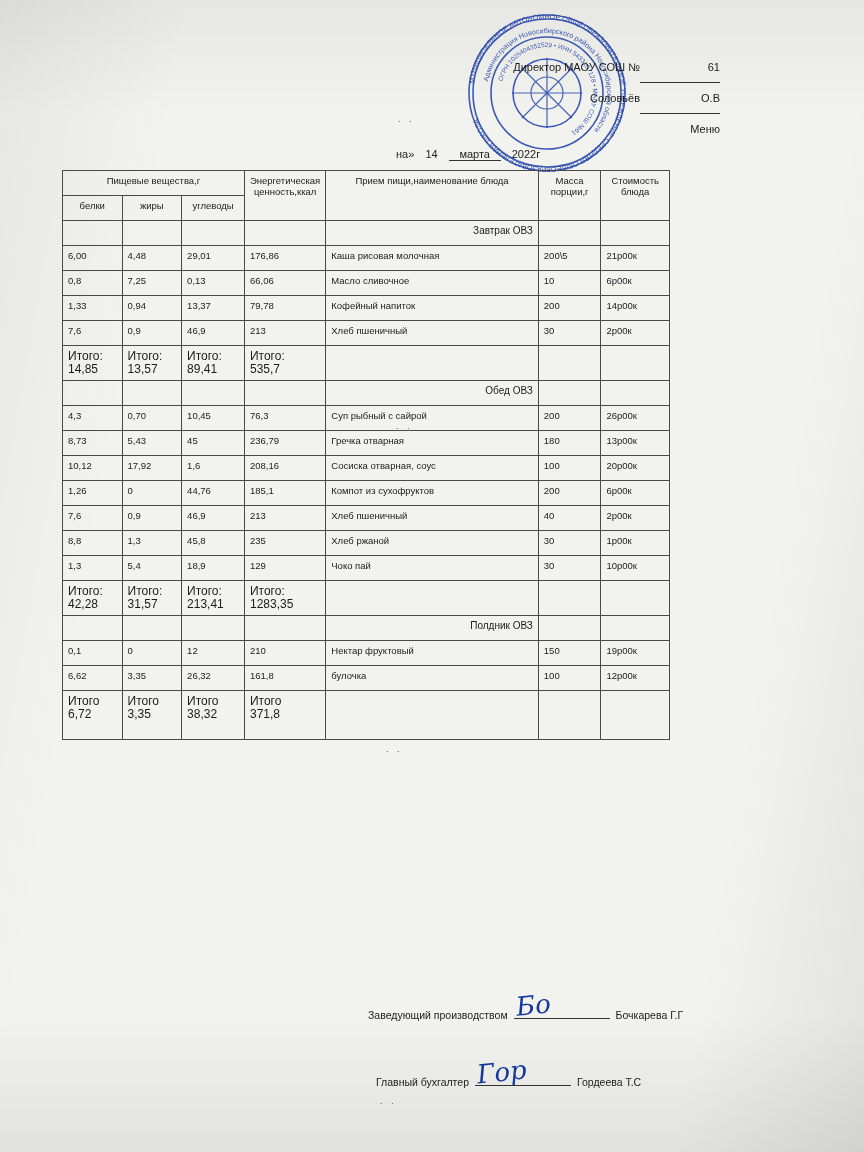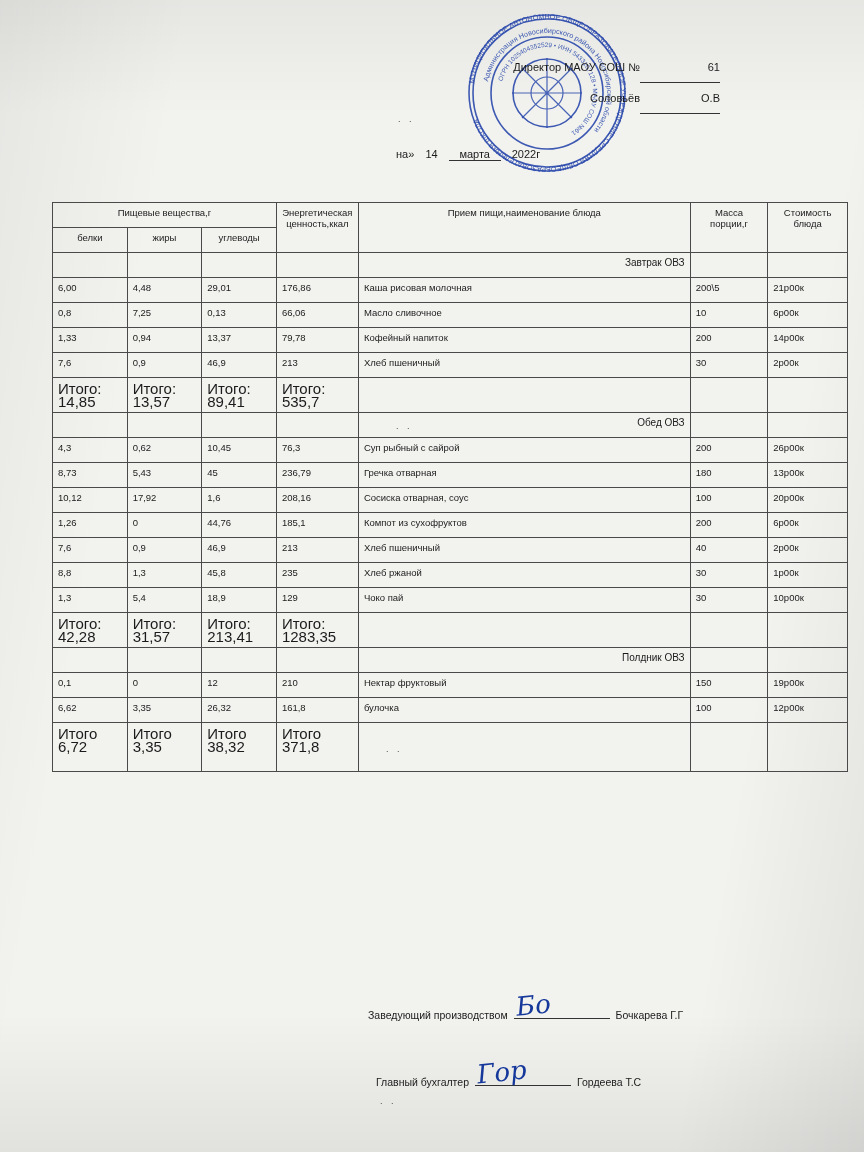--- a/index.html
+++ b/index.html
@@ -67,26 +67,25 @@
     top: 8px;
     width: 170px;
     height: 170px;
     pointer-events: none;
   }
   .stamp svg { display: block; }
 
   
   table.menu {
     position: absolute;
-    left: 52px;
+    left: 62px;
     top: 170px;
-    width: 796px;
+    width: 608px;
     border-collapse: collapse;
     font-size: 9.5px;
-    margin-top: 32px;
   }
   table.menu td, table.menu th {
     border: 1px solid #4a4a4a;
     vertical-align: top;
     padding: 4px 5px;
     font-weight: normal;
     height: 16px;
   }
   .c-prot, .c-fat, .c-carb, .c-kcal { width: 63px; }
   .c-dish { width: 318px; }
@@ -97,21 +96,21 @@
   .sub-center { text-align: center; }
   .meal-title {
     text-align: right;
     font-weight: bold;
     font-size: 10px;
     vertical-align: middle;
   }
   .row-dish td { height: 26px; }
   .val { font-size: 9.5px; }
   .mass, .cost { padding-top: 16px; font-size: 9.5px; }
-  .total td { font-size: 15px; }
+  .total td { font-size: 12px; }
   .total .tl { line-height: 13px; }
   .blank-tall td { height: 22px; }
   .empty-row td { height: 30px; }
   .mini-dots {
     position: absolute;
     font-size: 9px;
     letter-spacing: 3px;
     color: #444;
   }
 
@@ -177,20 +176,23 @@
     </svg>
   </div>
 
   <div class="header">
     <div class="hline">
       <span class="lbl">Директор МАОУ СОШ №</span><span class="u">61</span>
     </div>
     <div class="hline">
       <span class="lbl">Соловьёв</span><span class="u">О.В</span>
     </div>
+    <div class="hline">
+      <span class="lbl">Меню</span>
+    </div>
   </div>
 
   <div class="date-line">
     <span>на»</span>
     <span class="dnum">14</span>
     <span class="dunder">марта</span>
     <span class="dnum">2022г</span>
   </div>
 
   <div class="mini-dots dots-a">. .</div>
@@ -269,21 +271,21 @@
         <td></td>
         <td></td>
         <td></td>
         <td></td>
         <td class="meal-title">Обед ОВЗ</td>
         <td></td>
         <td></td>
       </tr>
       <tr class="row-dish">
         <td class="val">4,3</td>
-        <td class="val">0,62</td>
+        <td class="val">0,70</td>
         <td class="val">10,45</td>
         <td class="val">76,3</td>
         <td class="val">Суп рыбный с сайрой</td>
         <td class="mass">200</td>
         <td class="cost">26р00к</td>
       </tr>
       <tr class="row-dish">
         <td class="val">8,73</td>
         <td class="val">5,43</td>
         <td class="val">45</td>

